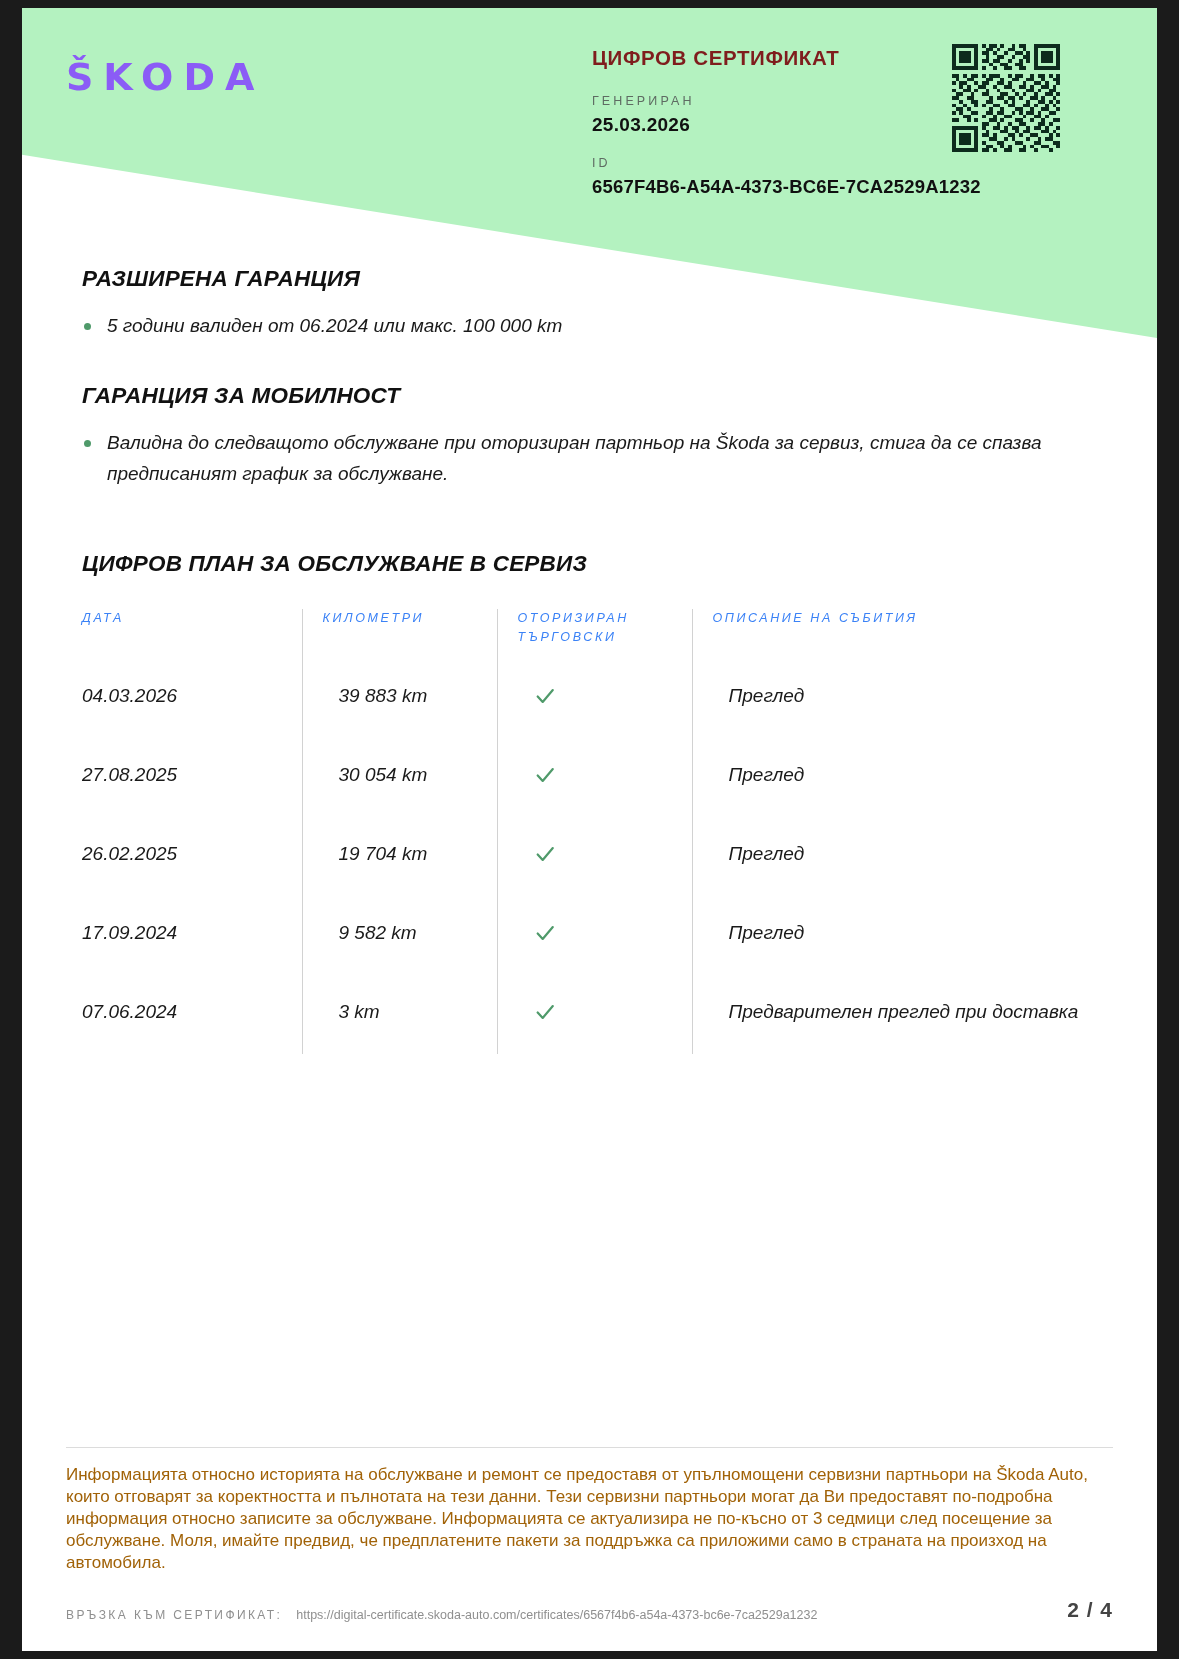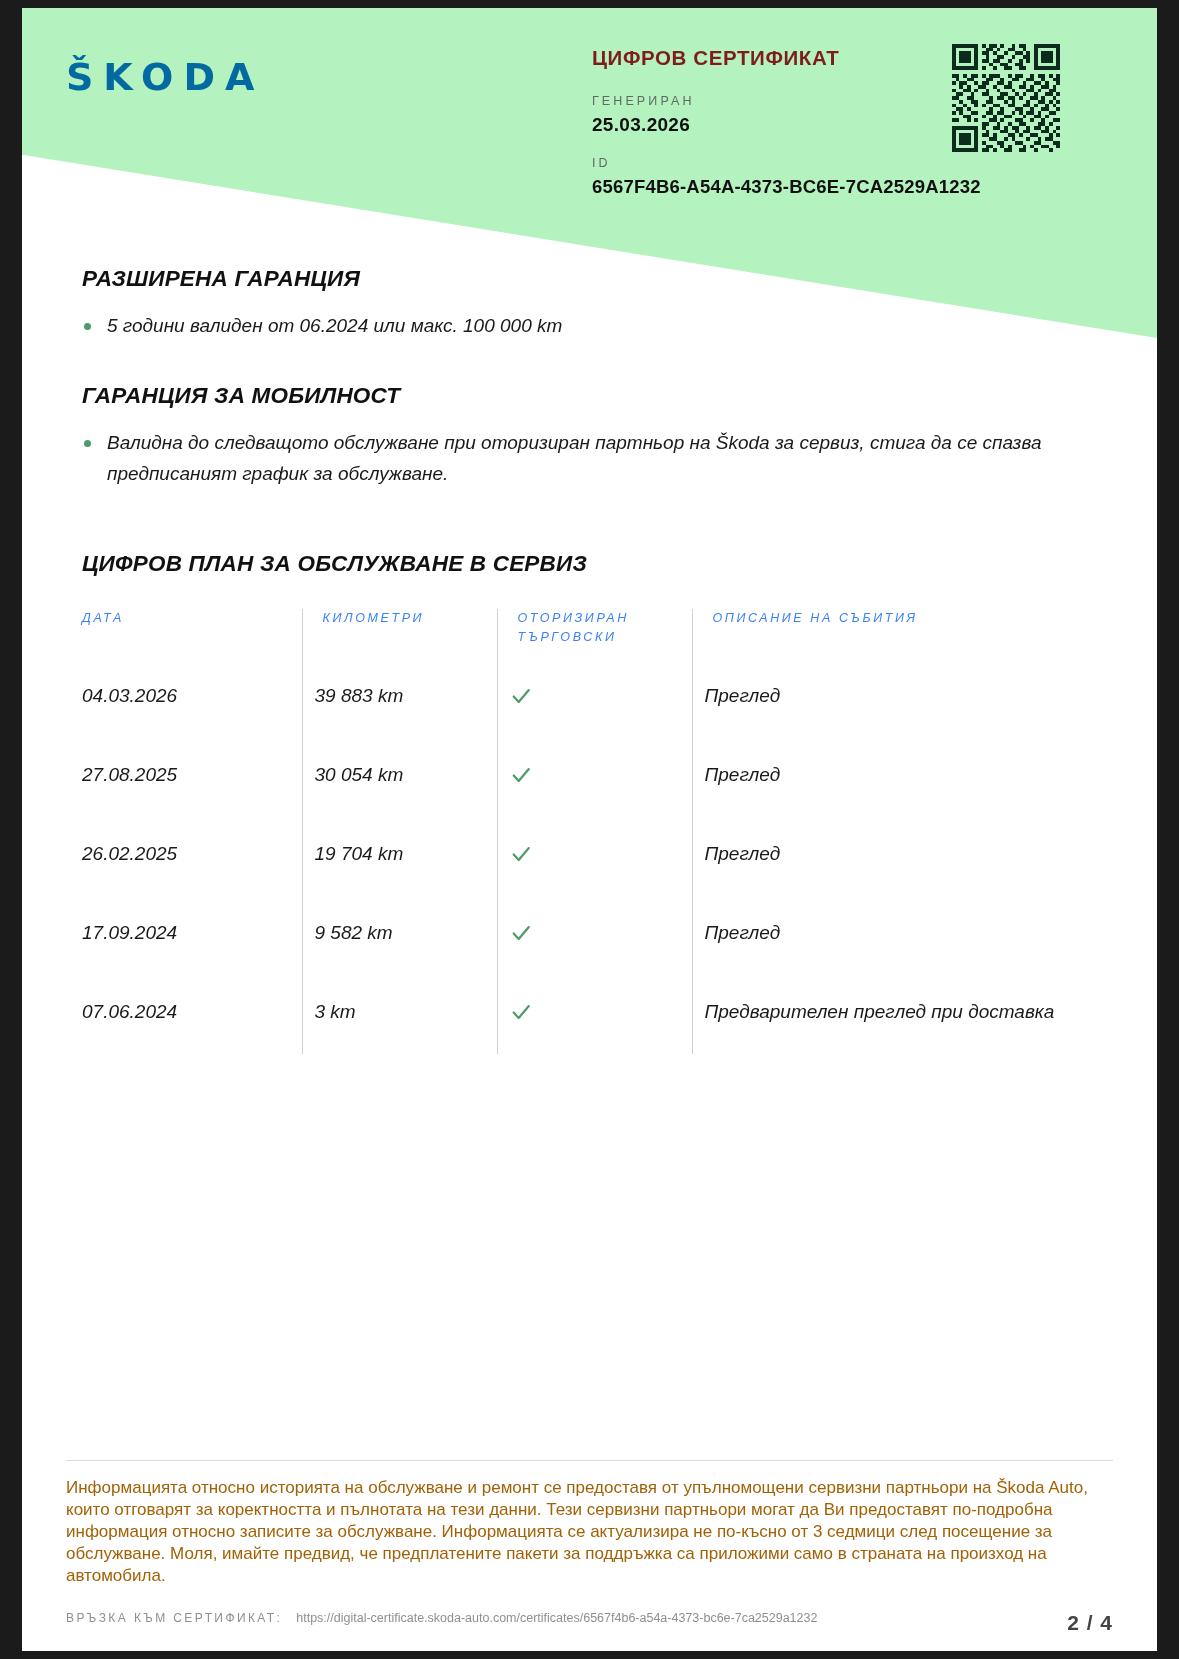--- a/index.html
+++ b/index.html
@@ -36,21 +36,21 @@
     background: #b4f2c0;
     clip-path: polygon(0 0, 100% 0, 100% 100%, 0 44.5%);
   }
   .logo {
     position: absolute;
     left: 44px;
     top: 47px;
     font-size: 38px;
     font-weight: 700;
     letter-spacing: 10px;
-    color: #0369a1;
+    color: #8b5cf6;
     font-family: "DejaVu Sans", sans-serif;
   }
   .hdr-right {
     position: absolute;
     left: 570px;
     top: 38px;
     width: 500px;
   }
   .cert-title {
     font-size: 20.5px;
@@ -155,21 +155,21 @@
   }
   table.plan td {
     font-size: 19px;
     color: #1a1a1a;
     padding: 22px 0 22px 0;
     vertical-align: top;
     line-height: 30px;
   }
   table.plan td.c2, table.plan td.c3, table.plan td.c4 {
     border-left: 1px solid #d2d2d2;
-    padding-left: 12px;
+    padding-left: 36px;
     margin-left: 16px;
   }
   table.plan col.w1 { width: 220px; }
   table.plan col.w2 { width: 195px; }
   table.plan col.w3 { width: 195px; }
   table.plan col.w4 { width: auto; }
   .check {
     display: inline-block;
     width: 22px;
     height: 22px;
@@ -190,22 +190,22 @@
   }
   .disclaimer {
     margin: 0;
     padding: 16px 48px 0 44px;
     font-size: 17px;
     line-height: 22px;
     color: #a16207;
   }
   .link-row {
     display: flex;
-    align-items: flex-start;
-    padding: 24px 44px 16px 44px;
+    align-items: flex-end;
+    padding: 24px 44px 29px 44px;
   }
   .link-label {
     font-size: 12px;
     letter-spacing: 2.4px;
     color: #8f8f8f;
     white-space: nowrap;
   }
   .link-url {
     font-size: 12.5px;
     color: #8f8f8f;

